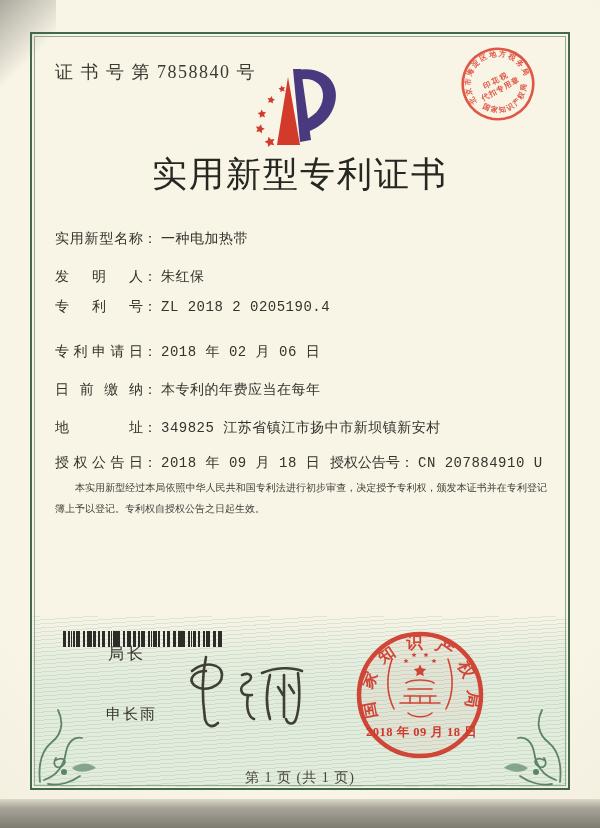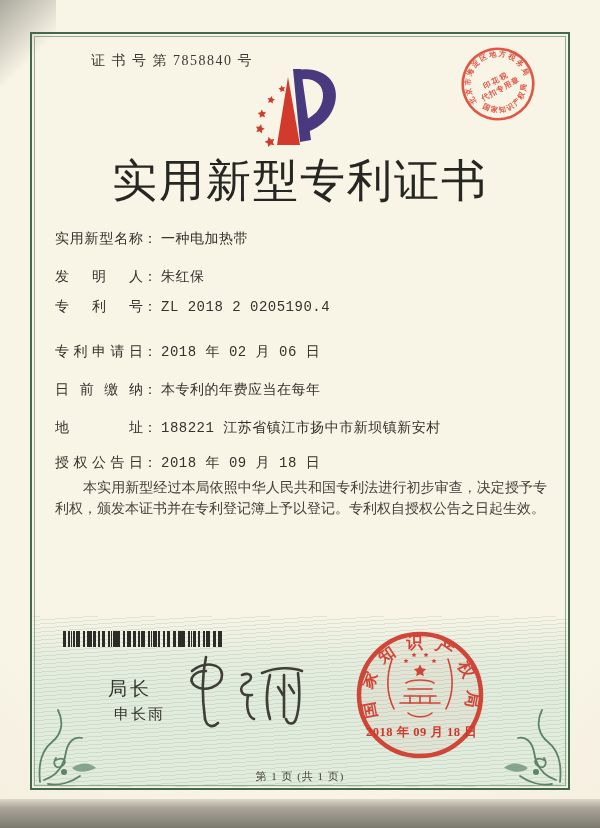--- a/index.html
+++ b/index.html
@@ -29,58 +29,58 @@
     position:absolute;left:2px;top:2px;right:2px;bottom:2px;
     border:1px solid #8fac92;
   }
   .green-panel{
     position:absolute;left:33px;top:616px;width:534px;height:171px;z-index:1;
     background:
       repeating-linear-gradient(176deg, rgba(125,162,131,.20) 0 1px, rgba(0,0,0,0) 1px 4px),
       linear-gradient(180deg, rgba(226,236,221,0) 0, rgba(226,236,221,.85) 44px, #e2ecdd 72px);
   }
   .cert-no{
-    position:absolute;left:55px;top:52px;z-index:3;
-    font-size:14px;letter-spacing:1.5px;color:#3a3a33;margin-left:36px;
+    position:absolute;left:55px;top:60px;z-index:3;
+    font-size:18px;letter-spacing:1.5px;color:#3a3a33;
   }
   .logo{position:absolute;left:232px;top:56px;z-index:3;}
   .stamp{position:absolute;left:454px;top:40px;z-index:4;opacity:.92;}
   .title{
     position:absolute;left:0;top:151px;width:600px;margin:0;z-index:3;
-    text-align:center;font-size:45px;font-weight:500;color:#262622;letter-spacing:2px;
+    text-align:center;font-size:35px;font-weight:500;color:#262622;letter-spacing:2px;
   }
   .fields{position:absolute;left:55px;top:230px;width:492px;z-index:3;font-size:14px;color:#34332c;}
   .field-row{position:absolute;left:0;white-space:nowrap;font-family:Liberation Mono, monospace;}
   .fl{display:inline-block;width:88px;text-align:justify;text-align-last:justify;}
   .sep{display:inline-block;margin:0 4px 0 0;}
   .fv{letter-spacing:.5px;}
   .grant-col2{position:absolute;left:275px;top:0;white-space:nowrap;}
   .body-text{
     position:absolute;left:55px;top:477px;width:492px;z-index:3;
-    font-size:14px;line-height:21.2px;color:#41403a;text-align:justify;
+    font-size:10px;line-height:21.2px;color:#41403a;text-align:justify;
   }
   .body-text p{margin:0;text-indent:2em;}
   .barcode{
     position:absolute;left:63px;top:631px;width:160px;height:16px;z-index:3;
     background:
       repeating-linear-gradient(90deg,#2c2c28 0 2px,rgba(0,0,0,0) 2px 5px),
       repeating-linear-gradient(90deg,#2c2c28 0 1px,rgba(0,0,0,0) 1px 8px),
       repeating-linear-gradient(90deg,#2c2c28 0 3px,rgba(0,0,0,0) 3px 13px);
   }
-  .sig-title{position:absolute;left:108px;top:676px;z-index:3;font-size:19px;letter-spacing:3px;color:#33332c;text-align:right;}
-  .sig-name{position:absolute;left:106px;top:705px;z-index:3;font-size:15px;letter-spacing:2px;color:#33332c;margin-left:8px;}
+  .sig-title{position:absolute;left:108px;top:644px;z-index:3;font-size:16px;letter-spacing:3px;color:#33332c;text-align:right;}
+  .sig-name{position:absolute;left:106px;top:705px;z-index:3;font-size:15px;letter-spacing:2px;color:#33332c;}
   .signature{position:absolute;left:158px;top:645px;z-index:3;}
   .seal{position:absolute;left:350px;top:625px;z-index:4;opacity:.92;}
   .seal-date{
     position:absolute;left:366px;top:724px;z-index:5;
     font-size:12.5px;letter-spacing:.5px;color:#cf382a;font-weight:600;
   }
   .page-num{
     position:absolute;left:0;top:769px;width:600px;z-index:3;text-align:center;
-    font-size:11px;letter-spacing:1px;color:#45453c;
+    font-size:14px;letter-spacing:1px;color:#45453c;
   }
   .flourish{position:absolute;z-index:2;}
   .fl-left{left:34px;top:698px;}
   .fl-right{left:476px;top:698px;transform:scaleX(-1);}
 </style>
 </head>
 <body>
 
 <div class="photo">
 
@@ -158,25 +158,28 @@
     <div class="field-row" style="top:68px">
       <span class="fl">专利号</span><span class="sep">：</span><span class="fv">ZL 2018 2 0205190.4</span>
     </div>
     <div class="field-row" style="top:113px">
       <span class="fl">专利申请日</span><span class="sep">：</span><span class="fv">2018 年 02 月 06 日</span>
     </div>
     <div class="field-row" style="top:151px">
       <span class="fl">日前缴纳</span><span class="sep">：</span><span class="fv">本专利的年费应当在每年</span>
     </div>
     <div class="field-row" style="top:189px">
-      <span class="fl">地址</span><span class="sep">：</span><span class="fv">188221 江苏省镇江市扬中市新坝镇新安村</span>
+      <span class="fl">地址</span><span class="sep">：</span><span class="fv">349825 江苏省镇江市扬中市新坝镇新安村</span>
     </div>
     <div class="field-row" style="top:224px;width:492px">
       <span>
         <span class="fl">授权公告日</span><span class="sep">：</span><span class="fv">2018 年 09 月 18 日</span>
+      </span>
+      <span class="grant-col2">
+        <span>授权公告号</span><span class="sep">：</span><span class="fv">CN 207884910 U</span>
       </span>
     </div>
   </div>
 
   <div class="body-text">
     <p>本实用新型经过本局依照中华人民共和国专利法进行初步审查，决定授予专利权，颁发本证书并在专利登记簿上予以登记。专利权自授权公告之日起生效。</p>
   </div>
 
   <div class="barcode"></div>
 

